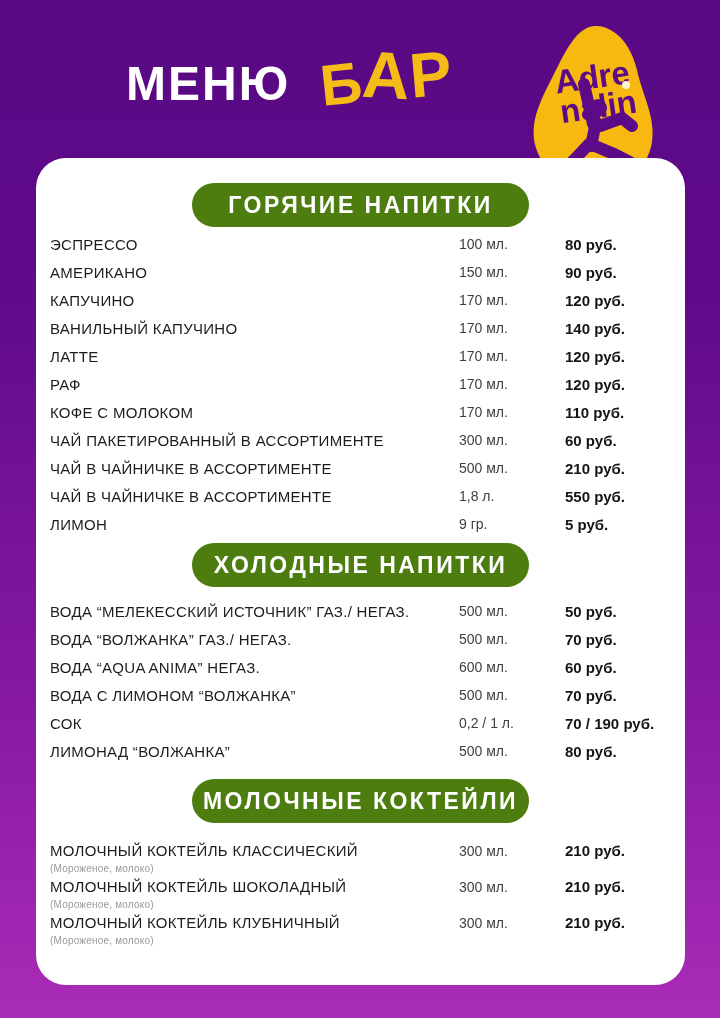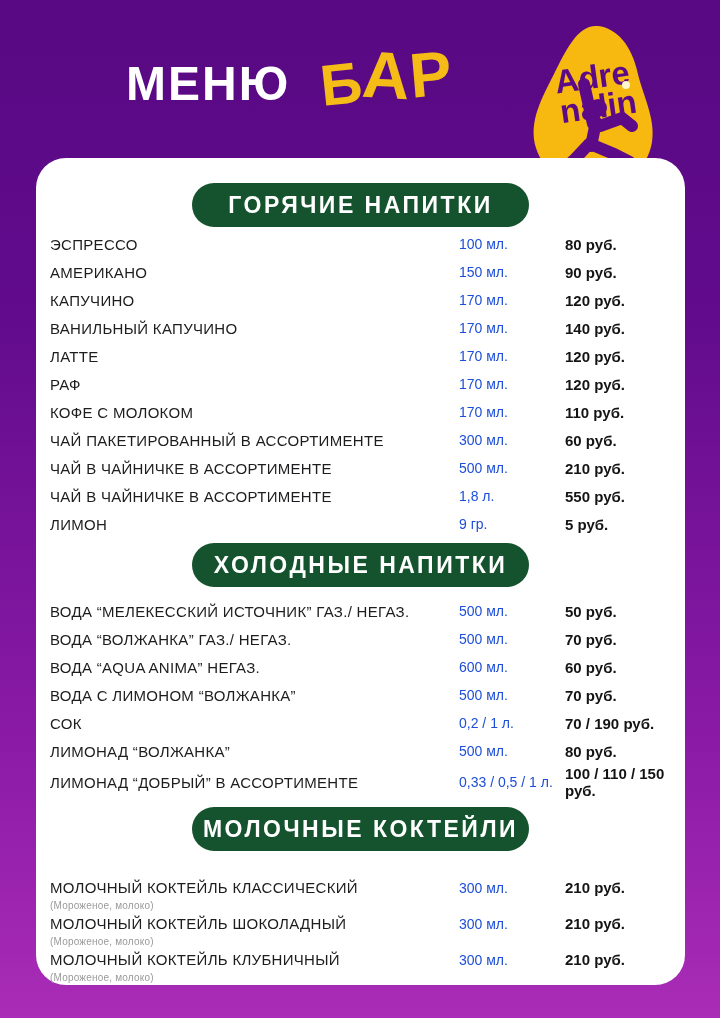--- a/index.html
+++ b/index.html
@@ -23,37 +23,37 @@
   .bar-word .l1{transform:rotate(-6deg) translateY(4px);font-size:58px;}
   .bar-word .l2{transform:rotate(3deg) translateY(-2px);font-size:66px;}
   .bar-word .l3{transform:rotate(-5deg) translateY(-4px);font-size:63px;}
   .logo{position:absolute;left:526px;top:22px;width:142px;height:170px;}
   
   .card{
     position:absolute;left:36px;top:158px;width:649px;height:827px;
     background:#ffffff;border-radius:30px;
   }
   .pill{
-    width:337px;height:44px;margin:0 auto;background:#14532d;border-radius:23px;
+    width:337px;height:44px;margin:0 auto;background:#4d7c0f;border-radius:23px;
     display:flex;align-items:center;justify-content:center;
     color:#ffffff;font-weight:700;font-size:23px;letter-spacing:2.5px;
   }
   .pill-1{margin-top:25px;}
   .pill-2{margin-top:5px;}
   .pill-3{margin-top:14px;}
   .rows{padding:0 14px;}
   .rows-1{margin-top:3px;}
   .rows-2{margin-top:10px;}
-  .rows-3{margin-top:25px;}
+  .rows-3{margin-top:16px;}
   .row{
     display:grid;grid-template-columns:409px 106px auto;
     height:28px;align-items:center;
   }
   .row .nm{font-size:15px;font-weight:400;color:#1d1d1f;letter-spacing:.3px;}
-  .row .vol{font-size:14px;font-weight:400;color:#1d4ed8;}
+  .row .vol{font-size:14px;font-weight:400;color:#404040;}
   .row .price{font-size:15px;font-weight:700;color:#141414;}
   .mitem{height:36px;}
   .mitem .row{height:23px;}
   .mitem .note{
     font-size:10px;color:#9a9a9a;line-height:13px;height:13px;letter-spacing:.2px;
   }
 </style>
 </head>
 <body>
 
@@ -171,25 +171,20 @@
       </div>
     <div class="row">
         <span class="nm">СОК</span>
         <span class="vol">0,2 / 1 л.</span>
         <span class="price">70 / 190 руб.</span>
       </div>
     <div class="row">
         <span class="nm">ЛИМОНАД “ВОЛЖАНКА”</span>
         <span class="vol">500 мл.</span>
         <span class="price">80 руб.</span>
-      </div>
-    <div class="row">
-        <span class="nm">ЛИМОНАД “ДОБРЫЙ” В АССОРТИМЕНТЕ</span>
-        <span class="vol">0,33 / 0,5 / 1 л.</span>
-        <span class="price">100 / 110 / 150  руб.</span>
       </div>
   </div>
 
   <div class="pill pill-3">
     <span>МОЛОЧНЫЕ КОКТЕЙЛИ</span>
   </div>
   <div class="rows rows-3">
     <div class="mitem">
       <div class="row">
           <span class="nm">МОЛОЧНЫЙ КОКТЕЙЛЬ КЛАССИЧЕСКИЙ</span>

